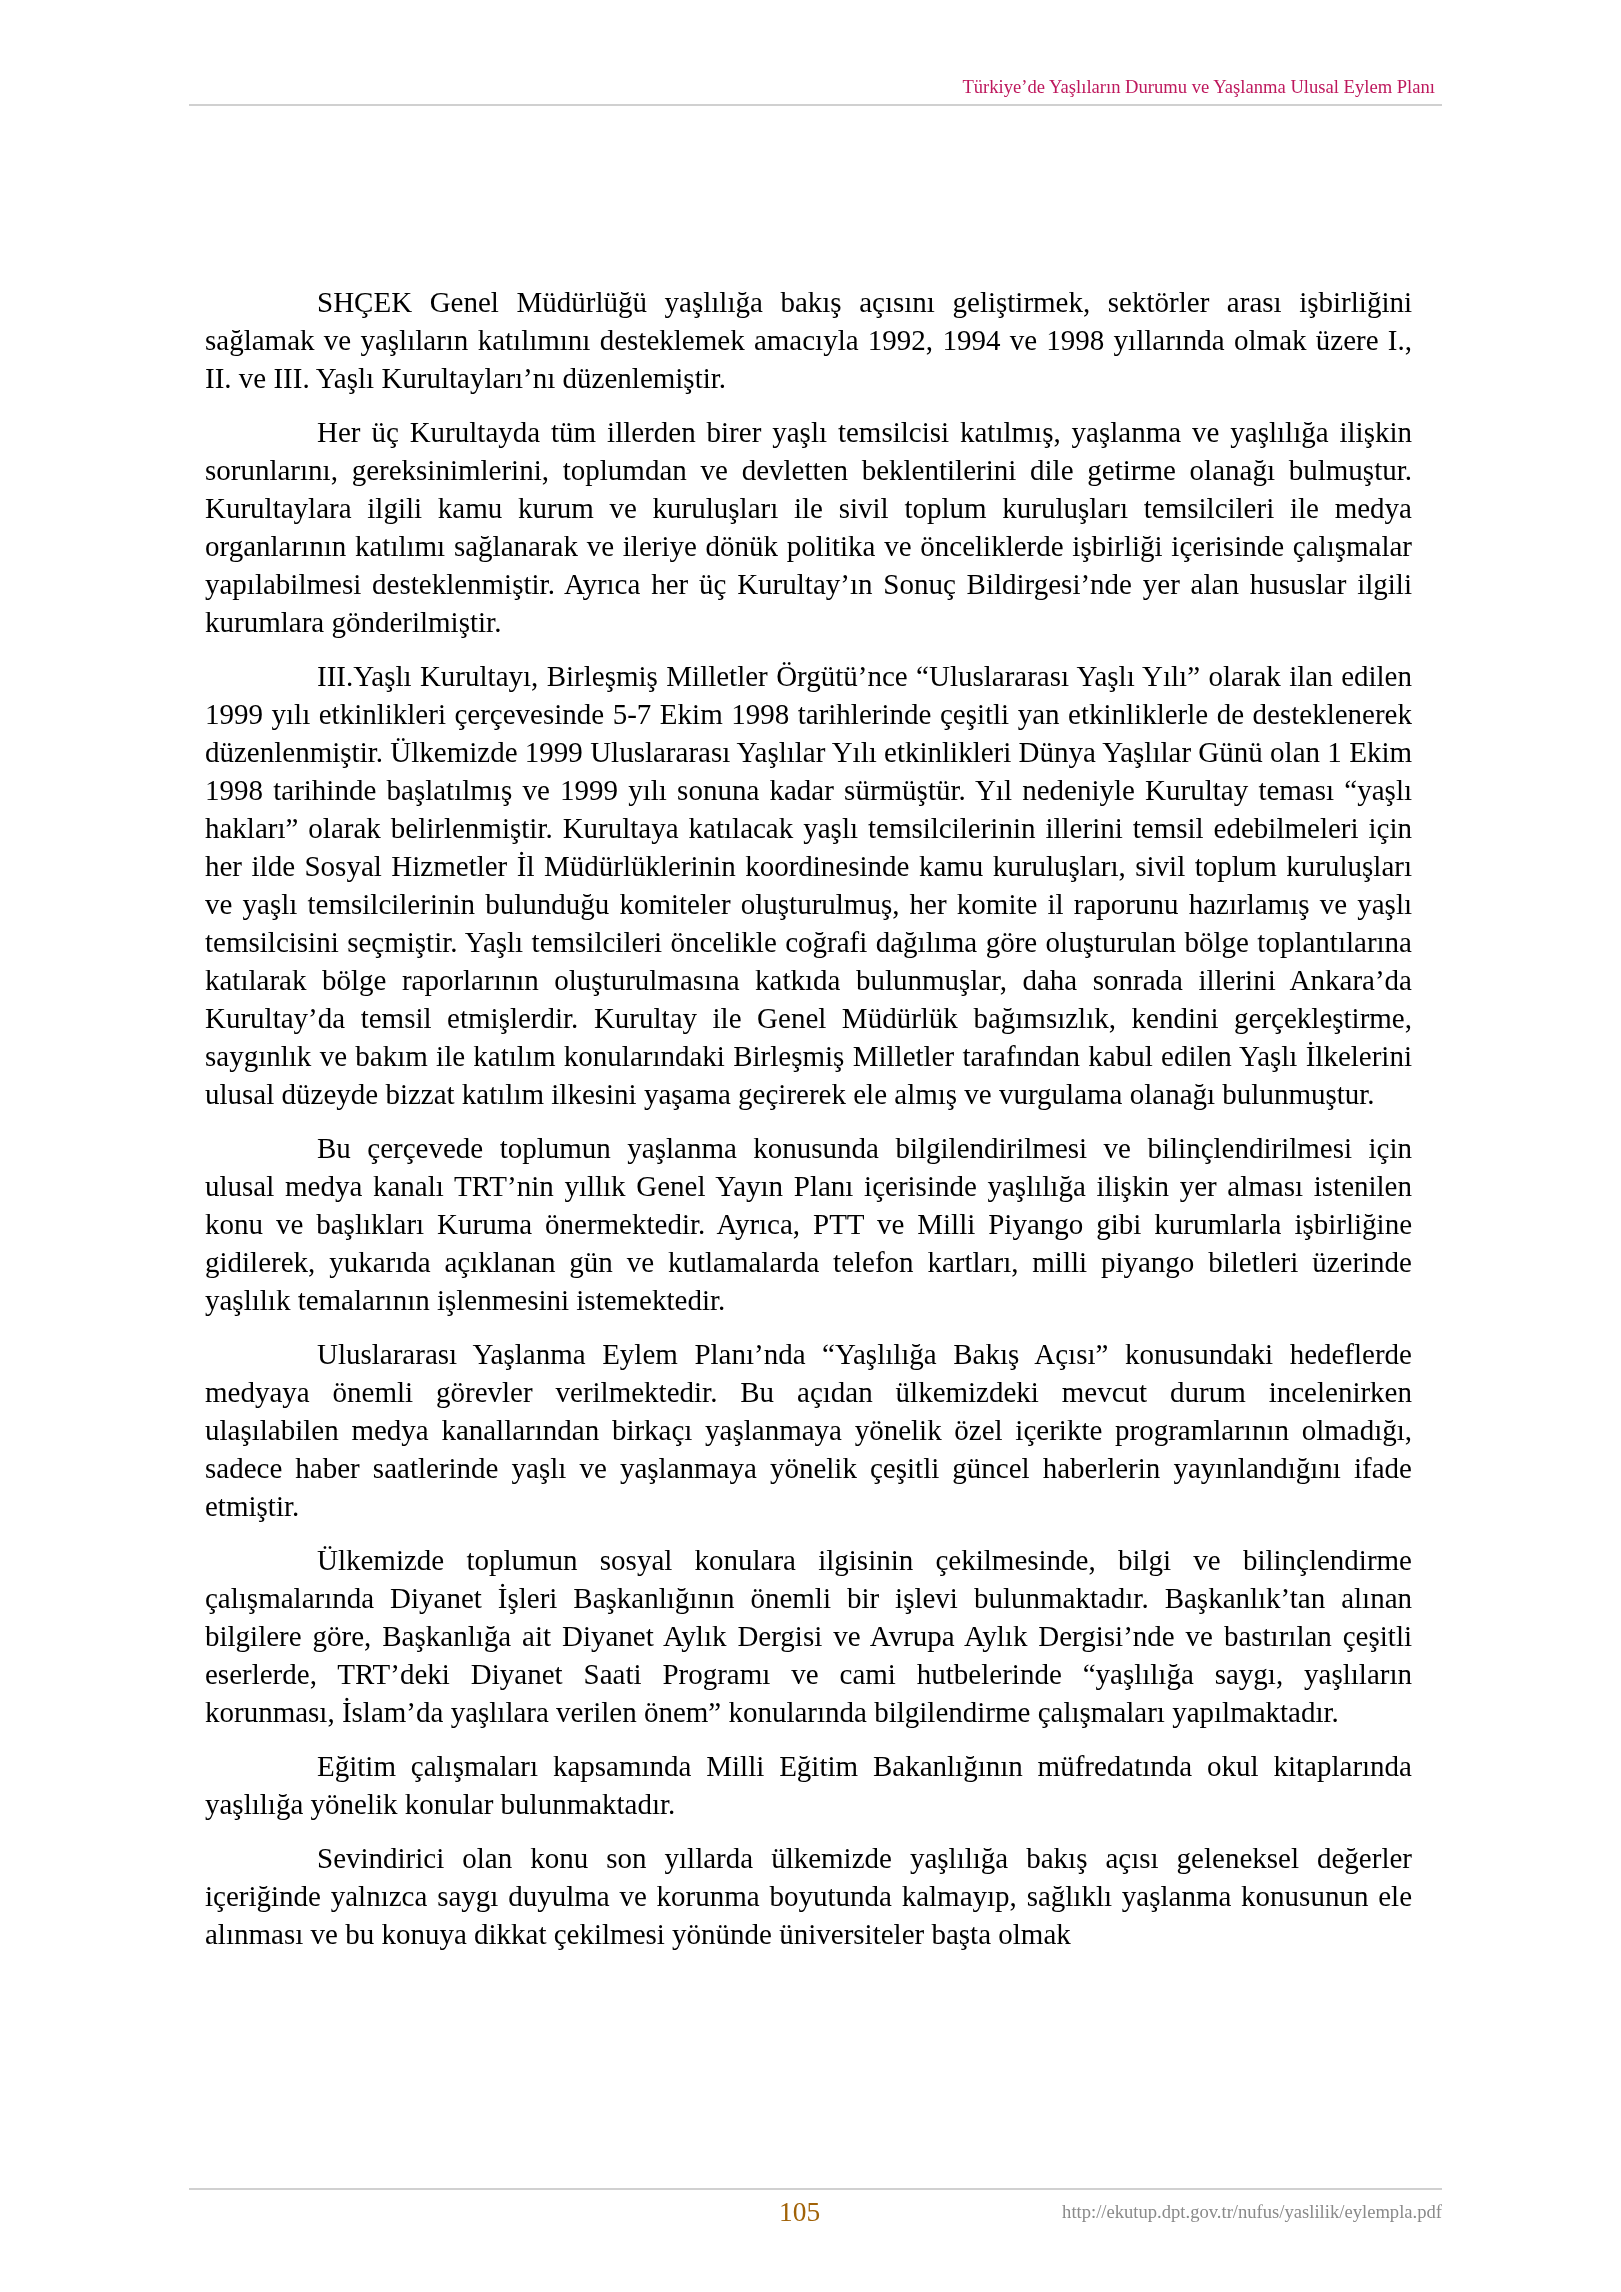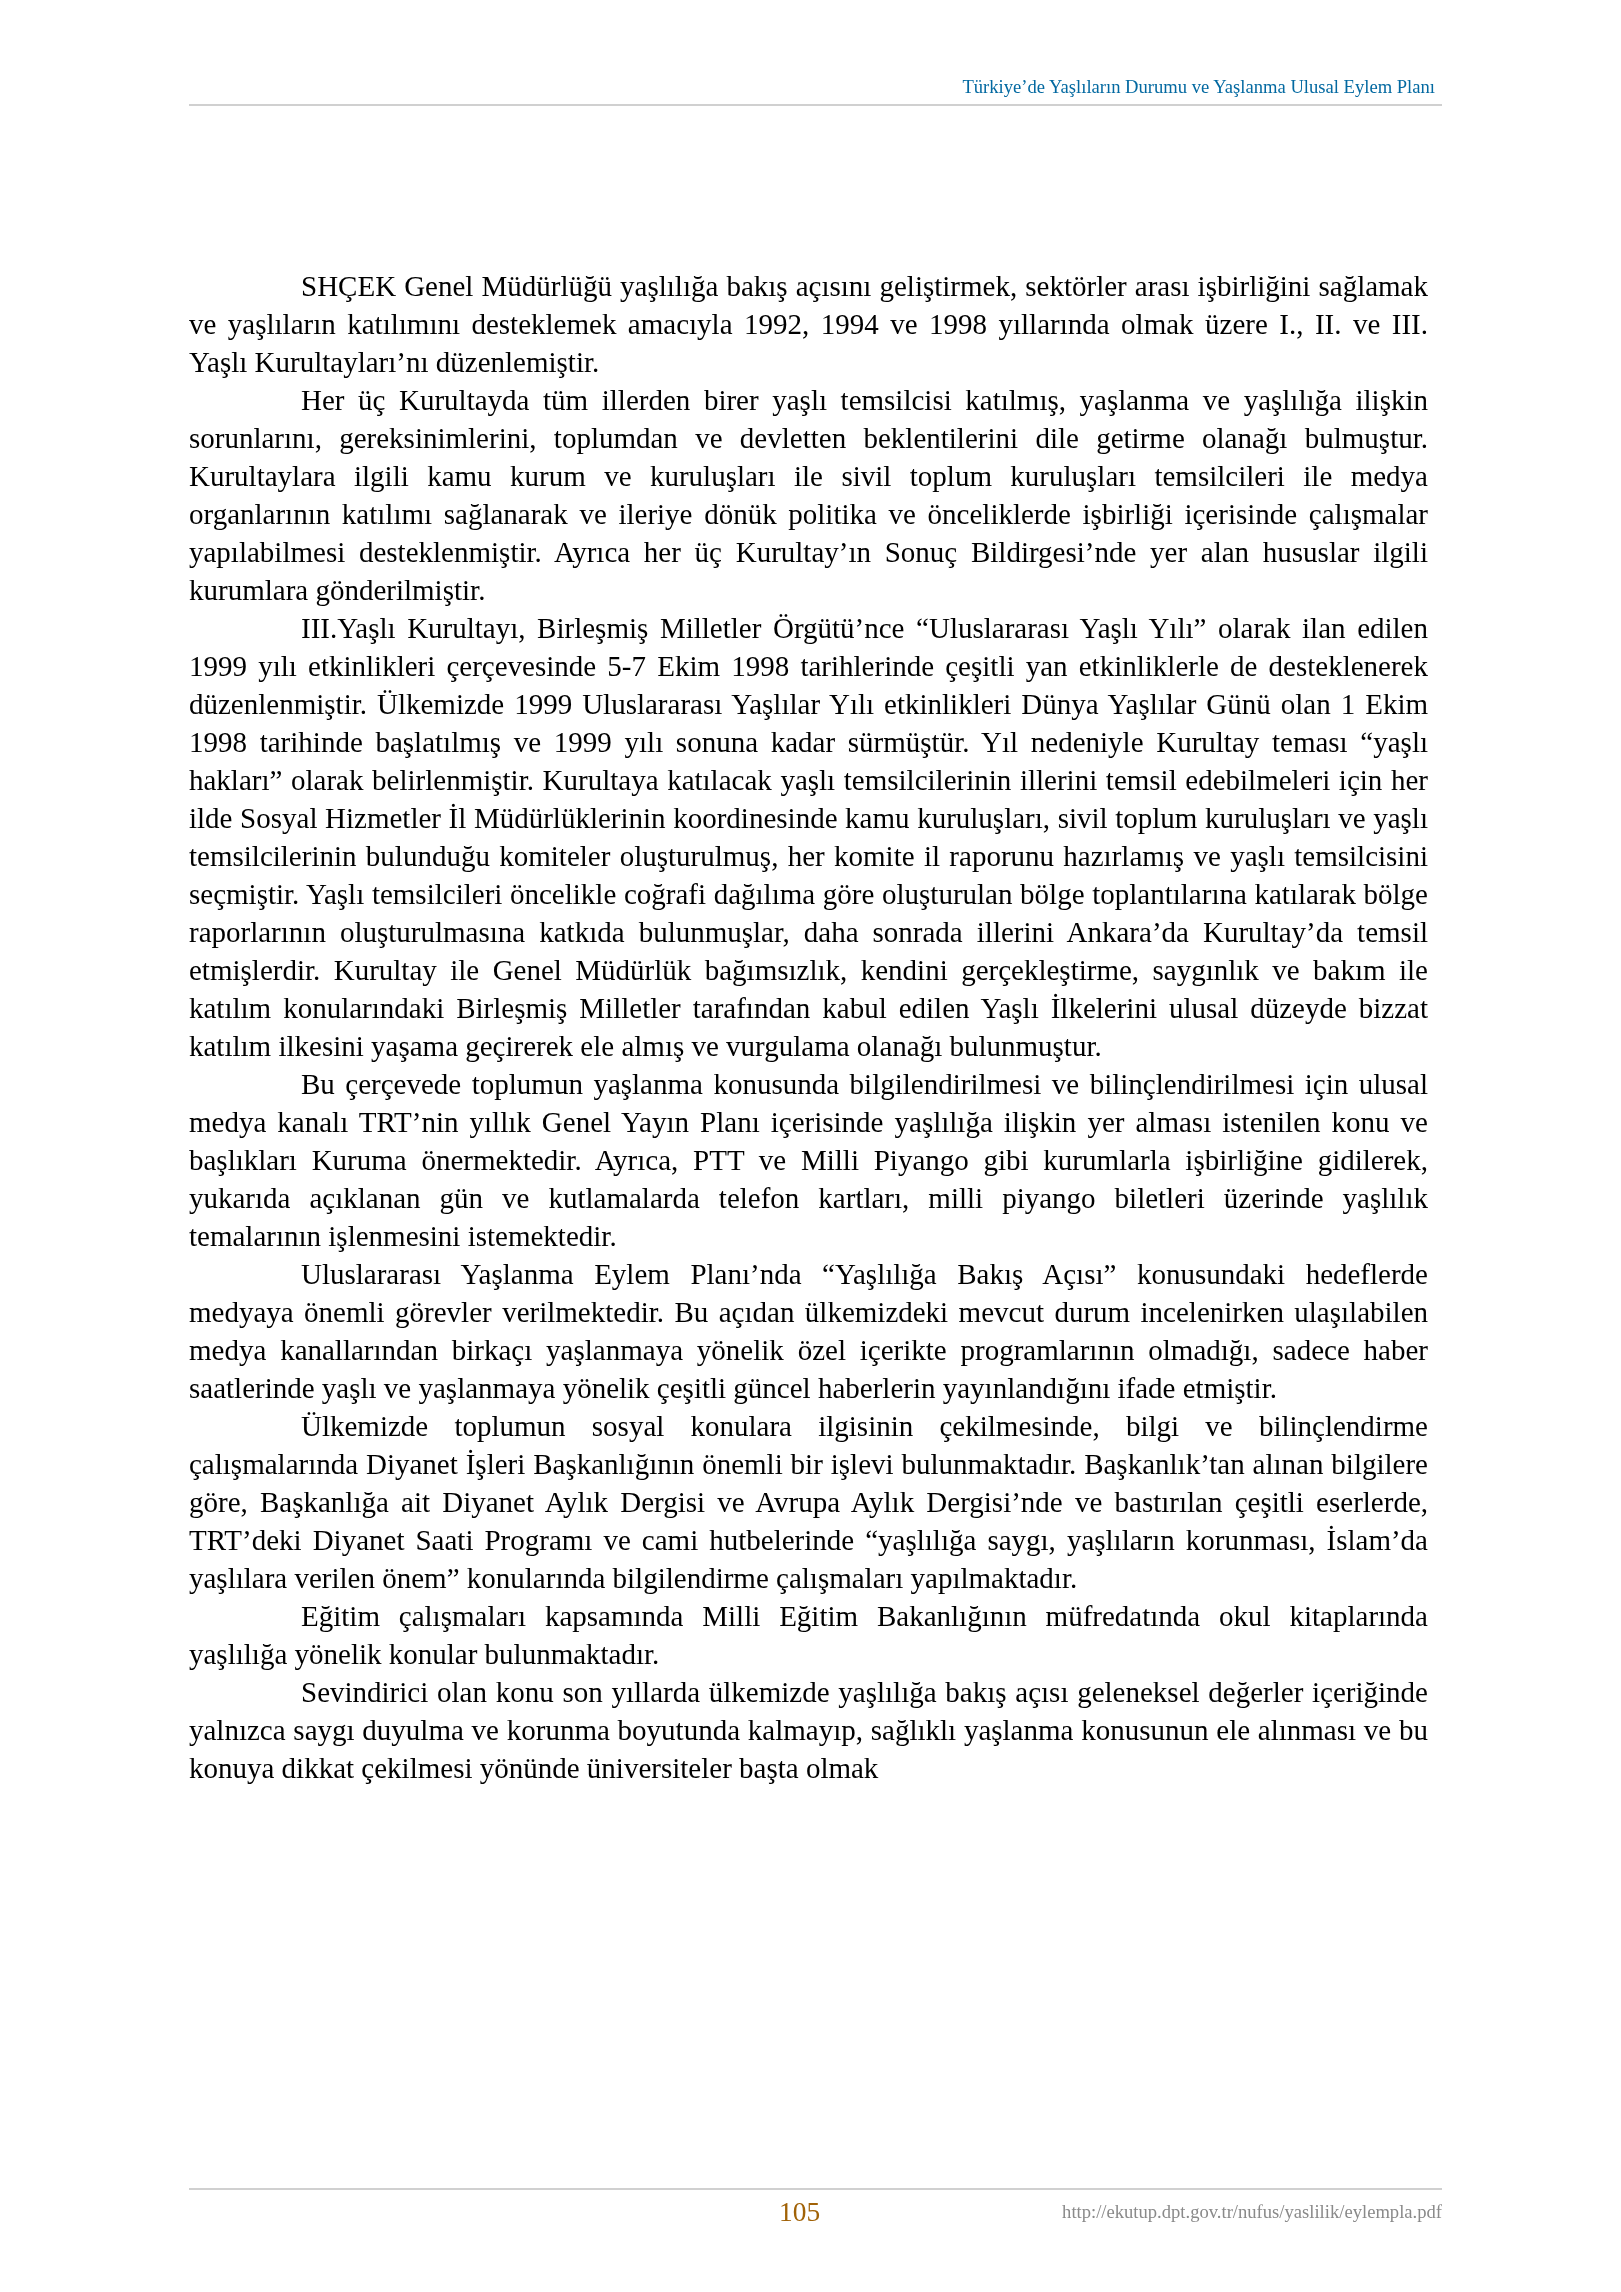--- a/index.html
+++ b/index.html
@@ -3,32 +3,32 @@
 <meta charset="utf-8">
 <style>
   html, body { margin: 0; padding: 0; background: #ffffff; }
   body {
     width: 1621px; height: 2293px; position: relative; overflow: hidden;
     font-family: "Liberation Serif", "DejaVu Serif", serif;
     color: #000;
   }
   .running-header {
     position: absolute; top: 76px; right: 186px;
-    font-size: 18.6px; color: #0369a1; white-space: nowrap; margin-left: 47px;
+    font-size: 18.6px; color: #be185d; white-space: nowrap; margin-left: 47px;
   }
   .header-rule {
     position: absolute; top: 104px; left: 189px; width: 1253px; height: 2px;
     background: #d0d0d0;
   }
   .body-text {
     position: absolute; top: 267px; left: 189px; width: 1239px;
     font-size: 29px; line-height: 38px;
     text-align: justify;
   }
-  .body-text p { margin: 0; text-indent: 112px; }
+  .body-text p { margin: 16px; text-indent: 112px; }
   .footer-rule {
     position: absolute; top: 2188px; left: 189px; width: 1253px; height: 2px;
     background: #d0d0d0;
   }
   .page-number {
     position: absolute; top: 2197px; left: 779px;
     font-size: 27.4px; color: #a16207;
   }
   .footer-url {
     position: absolute; top: 2201px; right: 179px;

